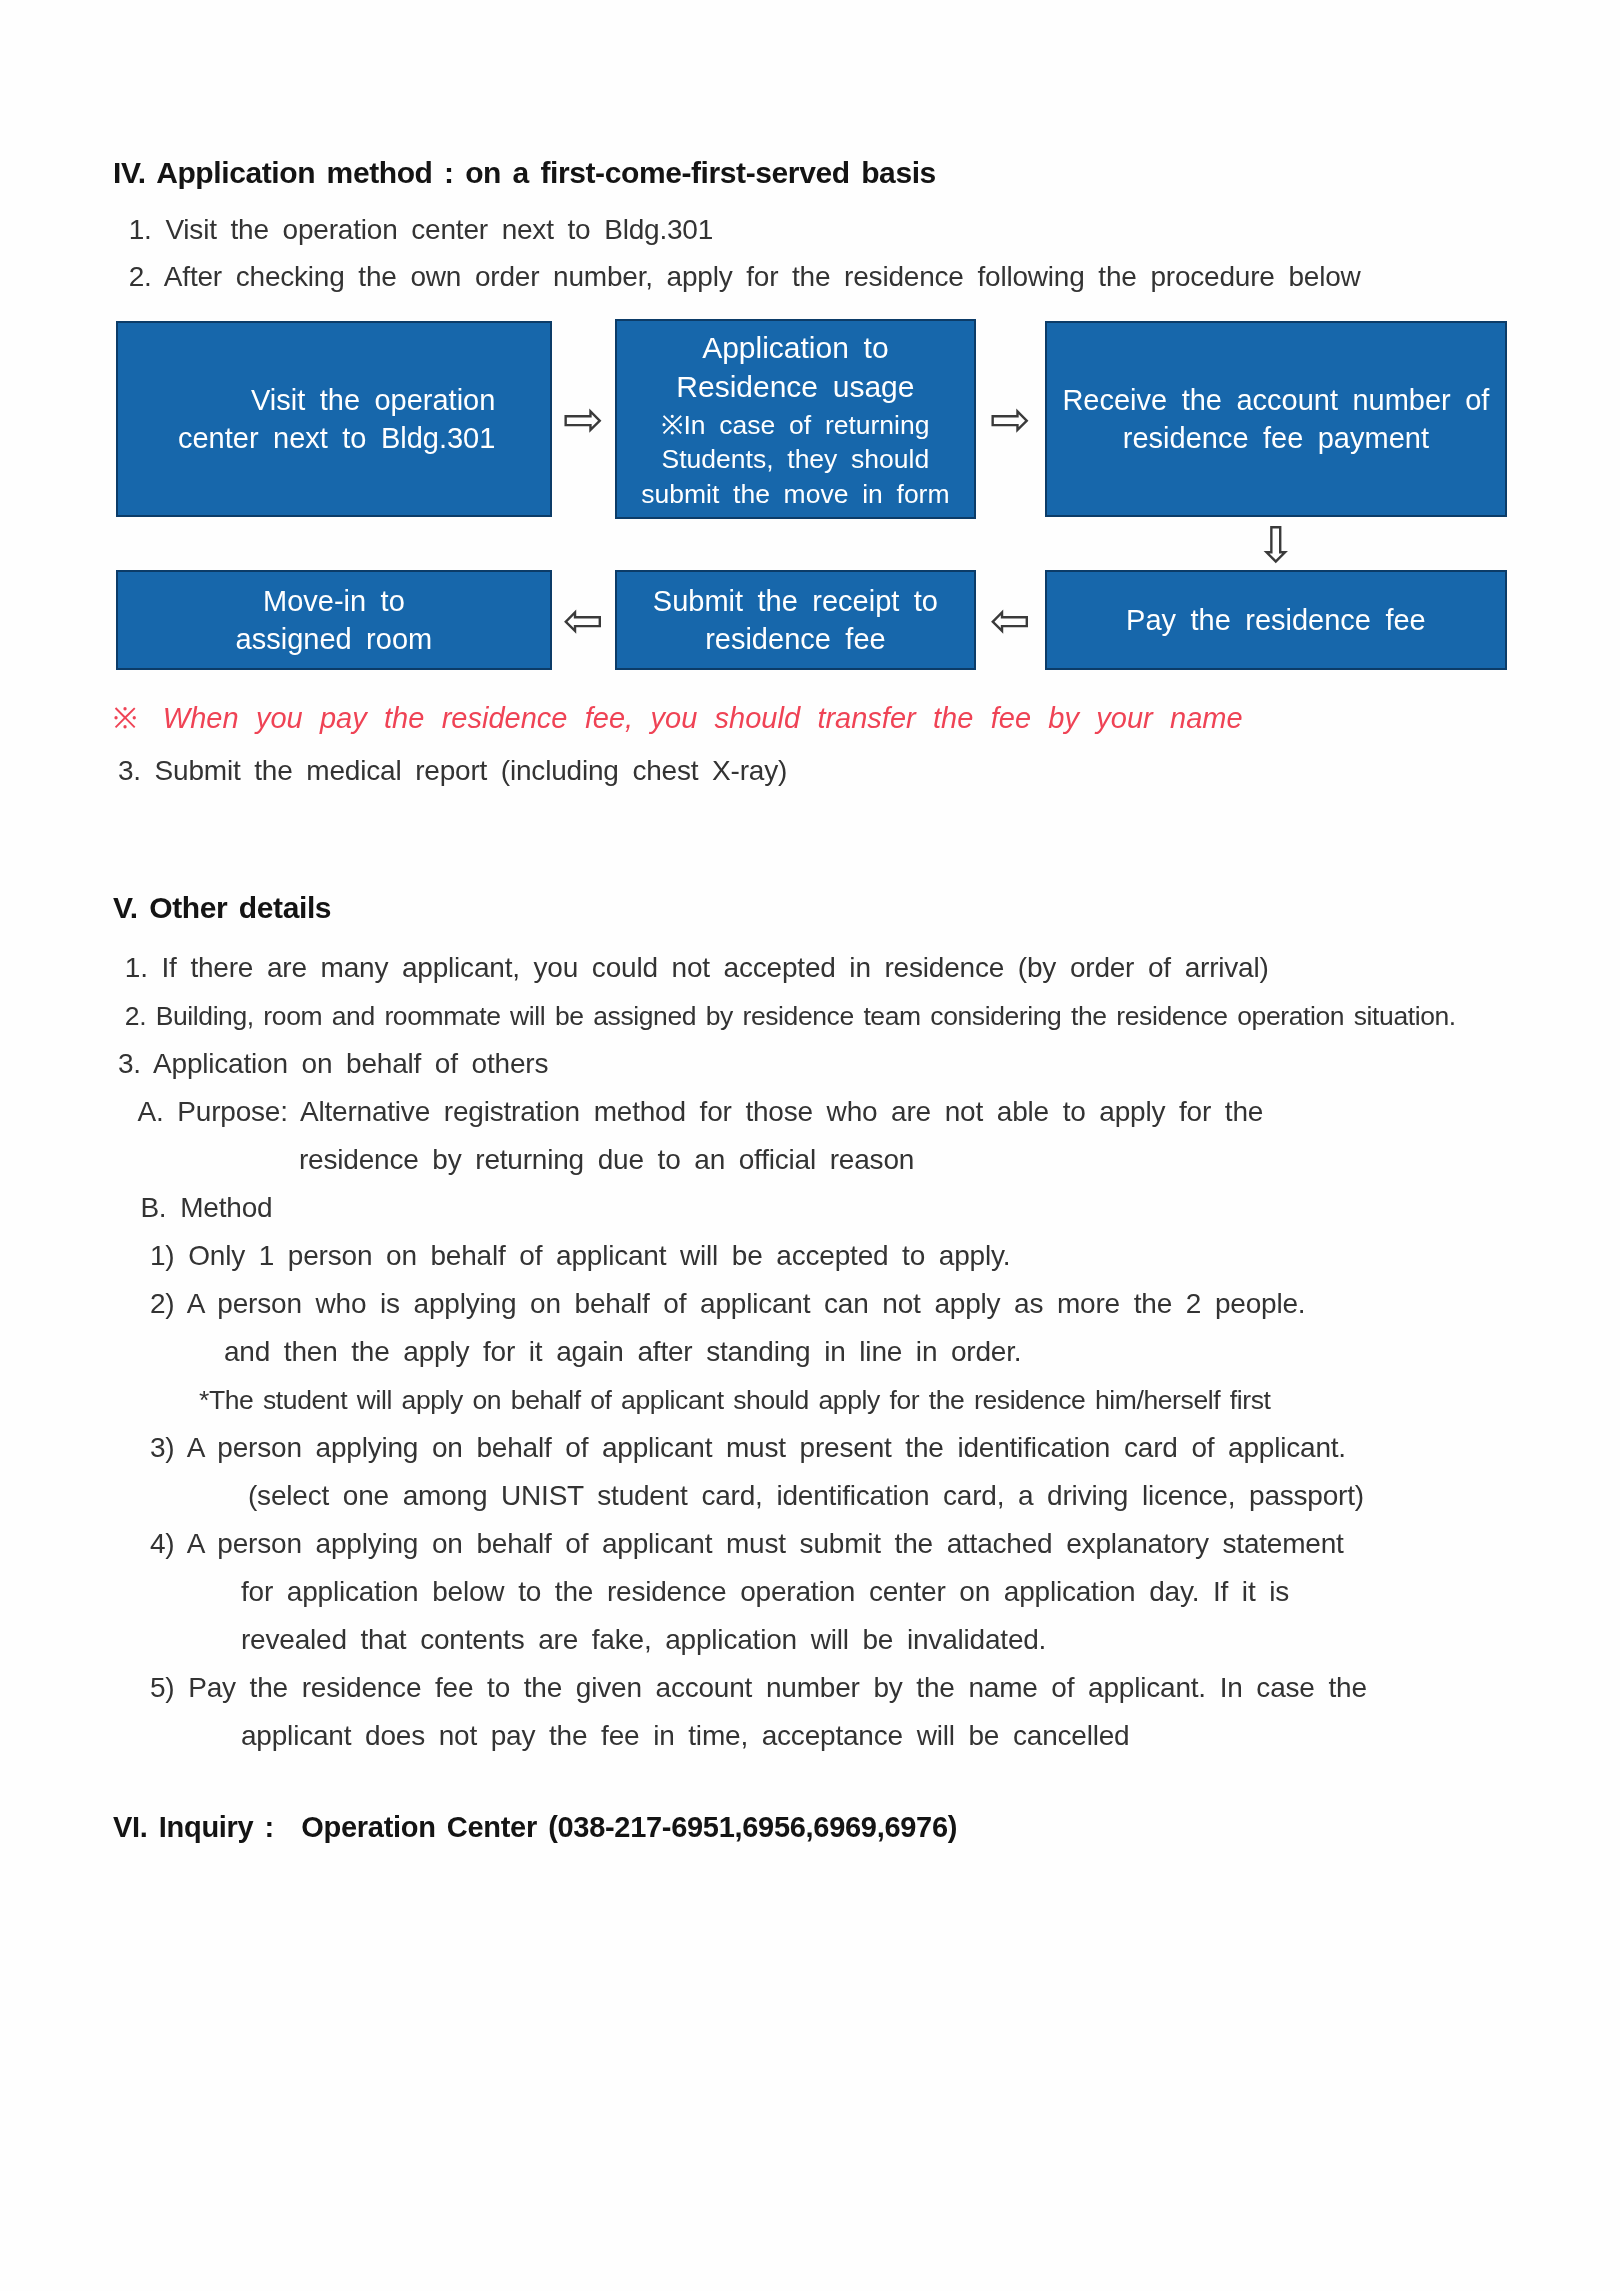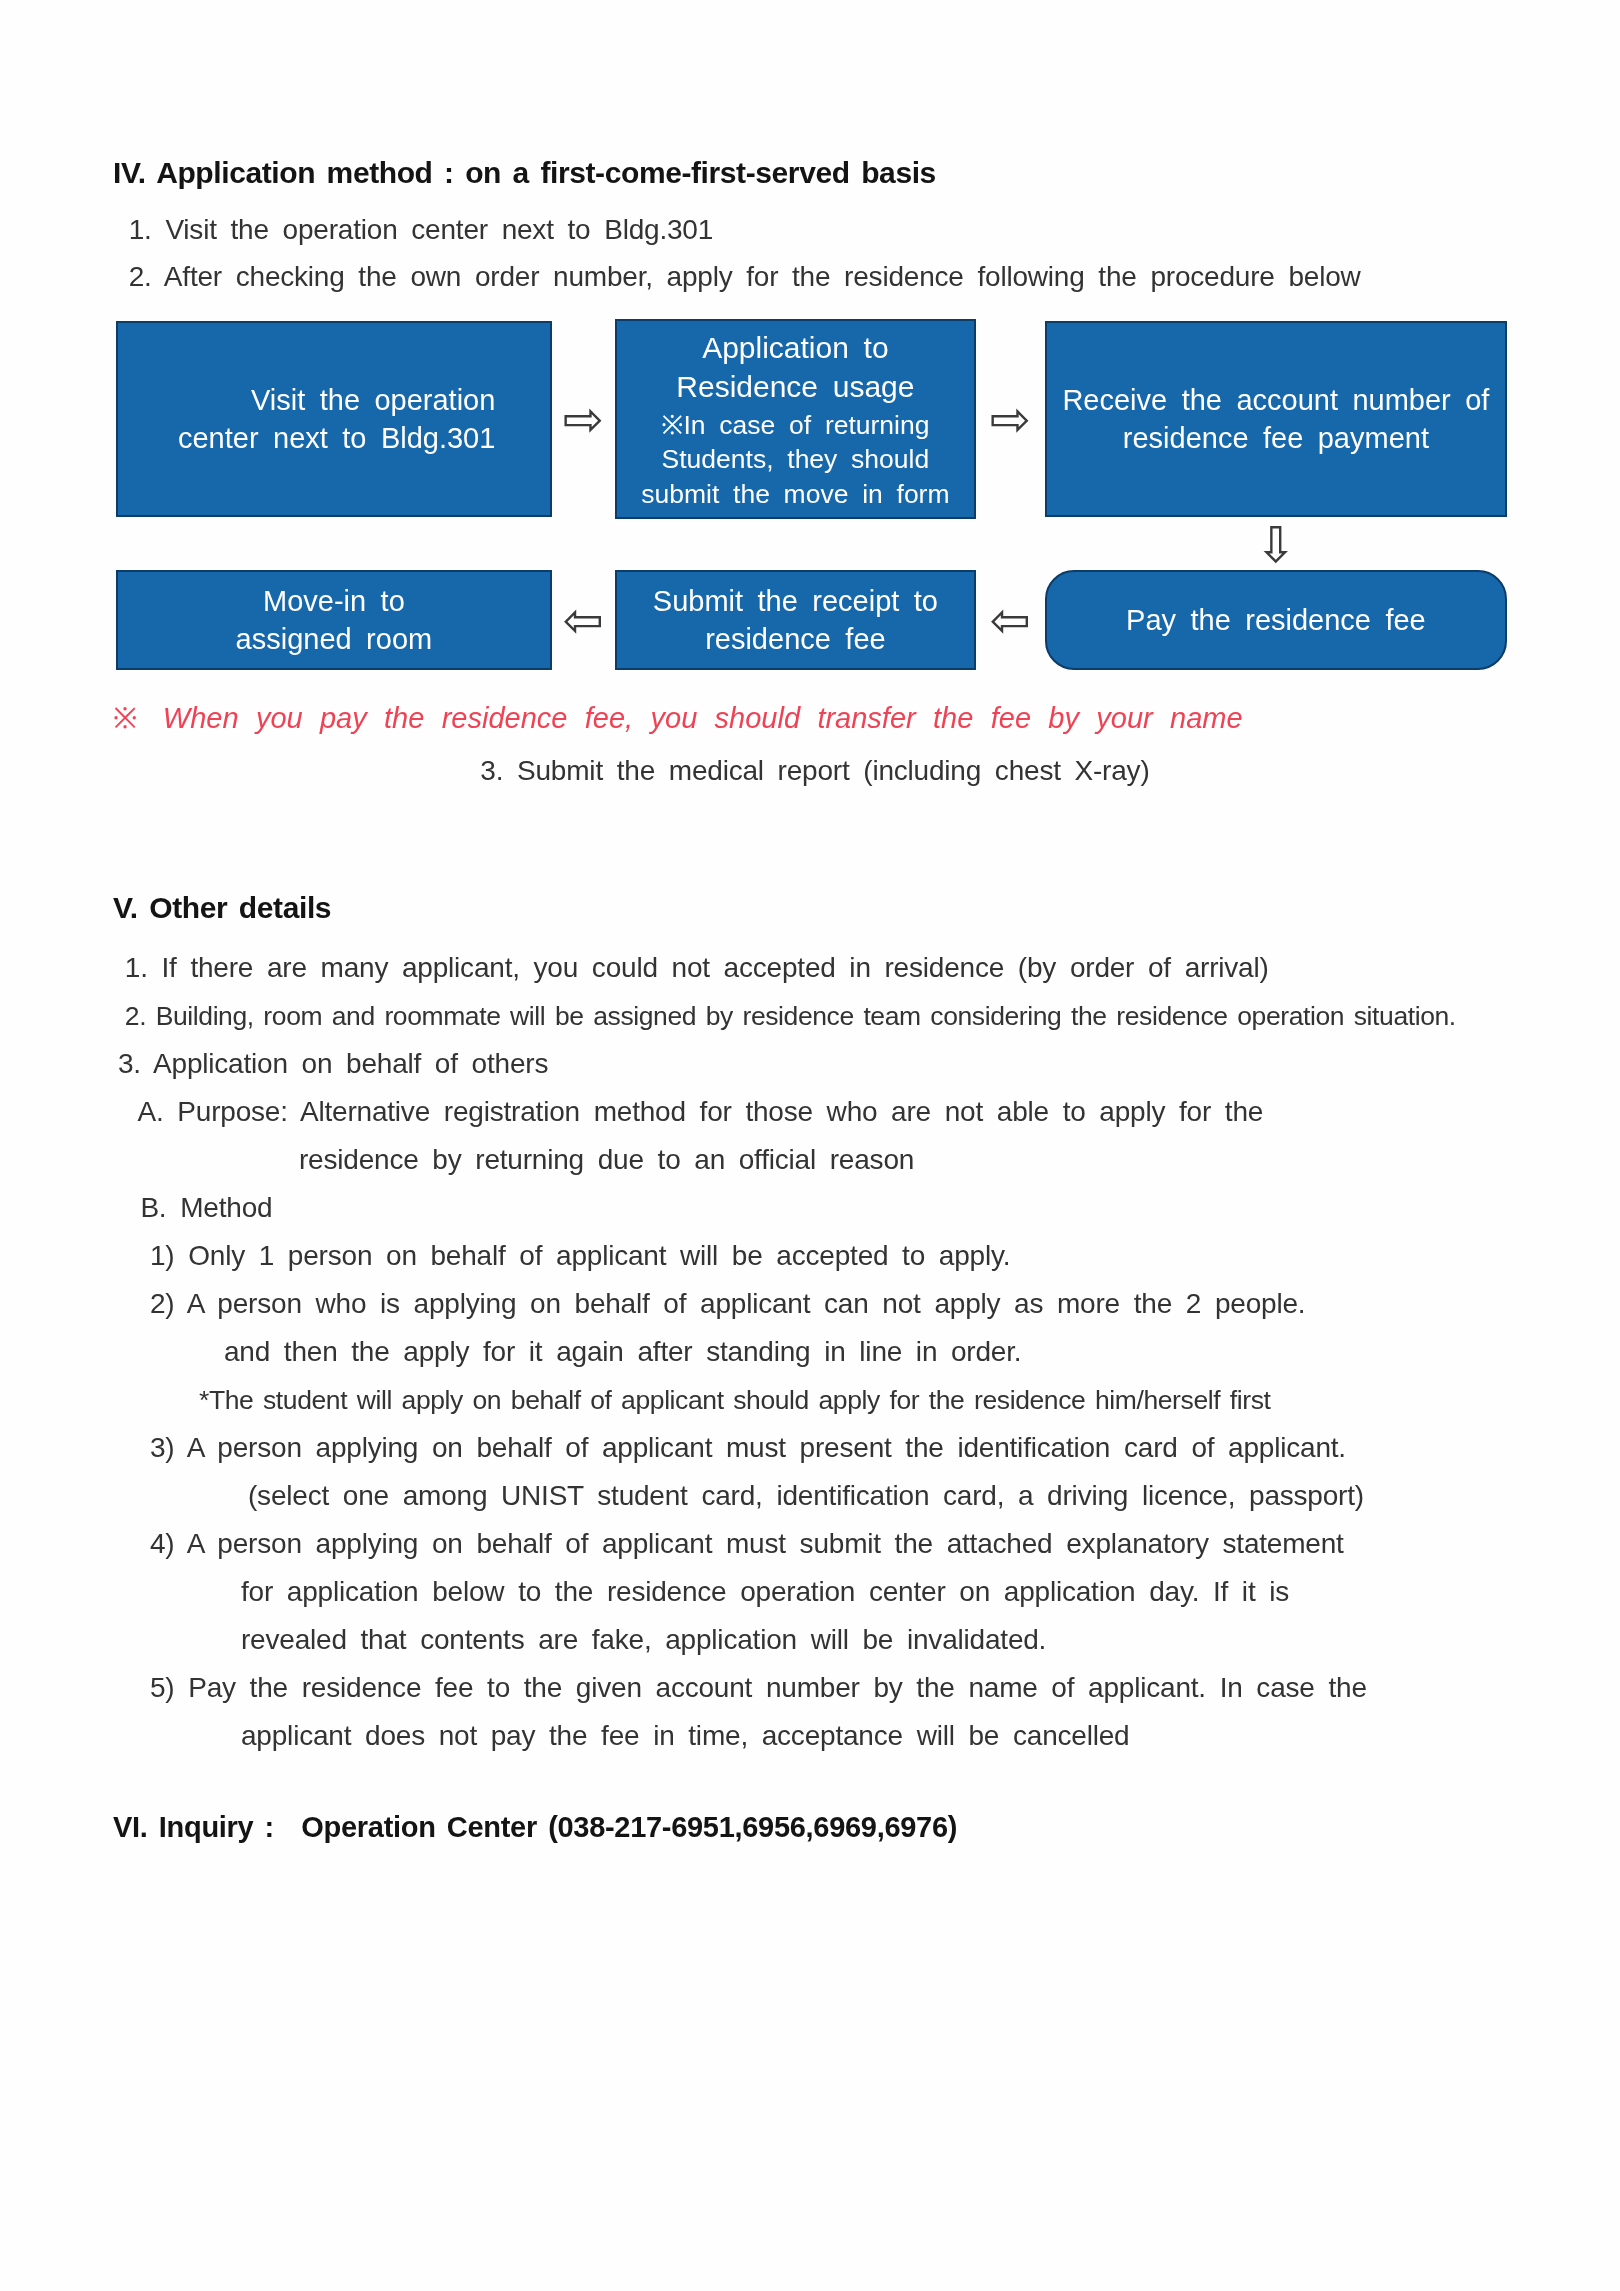--- a/index.html
+++ b/index.html
@@ -19,21 +19,21 @@
     font-size:30px;font-weight:bold;color:var(--heading-text,#141414);
     letter-spacing:-0.4px;line-height:39px;word-spacing:0.12em;
   }
   .sec4-head{margin-bottom:13.7px;}
   
   .bline{
     font-size:28px;line-height:47px;white-space:nowrap;
     word-spacing:0.22em;letter-spacing:-0.2px;color:var(--body-text,#333);
   }
   .pl16{padding-left:15.7px;}
-  .pl5{padding-left:4.9px;text-align:center;}
+  .pl5{padding-left:4.9px;}
   
   .flowchart{
     margin-top:17.6px;margin-left:2.9px;
     display:grid;
     grid-template-columns:436px 63px 361px 69px 462px;
     grid-template-rows:204px 49px 100px;
     align-items:center;
   }
   .fbox{
     background:var(--box-bg,#1767ab);
@@ -116,21 +116,21 @@
     <div class="arrow down-cell">⇩</div>
 
     <div class="fbox r2" style="grid-column:1;grid-row:3;">
       <span class="inner w230">Move-in to assigned room</span>
     </div>
     <div class="arrow" style="grid-column:2;grid-row:3;">⇦</div>
     <div class="fbox r2" style="grid-column:3;grid-row:3;">
       <span class="inner w300">Submit the receipt to residence fee</span>
     </div>
     <div class="arrow" style="grid-column:4;grid-row:3;">⇦</div>
-    <div class="fbox r2" style="grid-column:5;grid-row:3;border-radius:29px;">
+    <div class="fbox r2" style="grid-column:5;grid-row:3;">
       <span class="inner">Pay the residence fee</span>
     </div>
   </div>
 
   <div class="rednote">
     <span class="marker">※</span><span>When you pay the residence fee, you should transfer the fee by your name</span>
   </div>
   <div class="bline pl5 item3">3. Submit the medical report (including chest X-ray)</div>
 
   <div class="h-main sec5-head">V. Other details</div>

